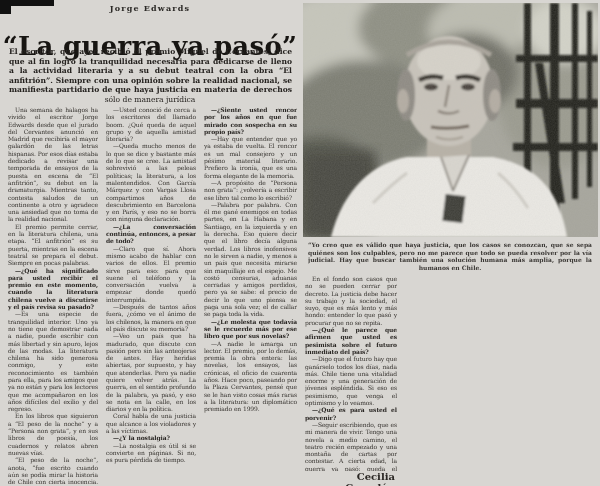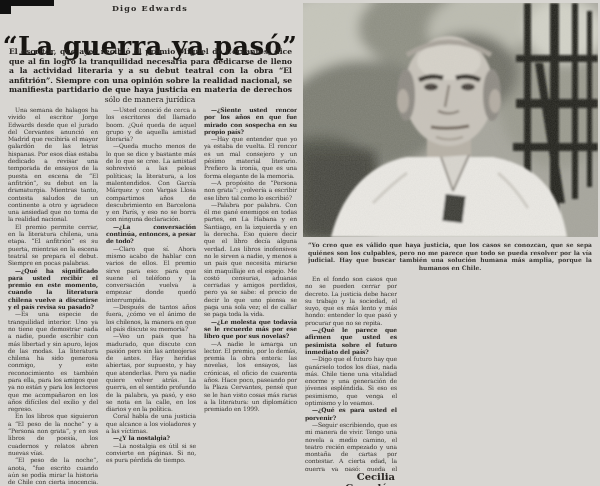--- a/index.html
+++ b/index.html
@@ -64,21 +64,21 @@
   }
 </style>
 </head>
 <body>
 
 <div class="page">
 
   <div class="corner-mark"></div>
   <div class="corner-mark2"></div>
 
-  <div class="byline scan">Digo Edwards</div>
+  <div class="byline scan">Jorge Edwards</div>
   <h1 class="headline scan">“La guerra ya pasó”</h1>
   <div class="lede scan">El escritor, que ayer recibió el premio Miguel de Cervantes, dice que al fin logró la tranquilidad necesaria para dedicarse de lleno a la actividad literaria y a su debut teatral con la obra “El anfitrión”. Siempre con una opinión sobre la realidad nacional, se manifiesta partidario de que haya justicia en materia de derechos humanos, aunque cree que los problemas del país no se pueden resolver</div>
   <div class="lede-tail scan">sólo de manera jurídica</div>
 
   <div class="col col-1 scan">
       <p class="">Una semana de halagos ha vivido el escritor Jorge Edwards desde que el jurado del Cervantes anunció en Madrid que recibiría el mayor galardón de las letras hispanas. Por esos días estaba dedicado a revisar una temporada de ensayos de la puesta en escena de “El anfitrión”, su debut en la dramaturgia. Mientras tanto, contesta saludos de un continente a otro y agradece una ansiedad que no toma de la realidad nacional.</p>
       <p class="">El premio permite cerrar, en la literatura chilena, una etapa. “El anfitrión” es su puerta, mientras en la escena teatral se prepara el debut. Siempre en pocas palabras.</p>
       <p class="q">—¿Qué ha significado para usted recibir el premio en este momento, cuando la literatura chilena vuelve a discutirse y el país revisa su pasado?</p>
       <p class="">—Es una especie de tranquilidad interior. Uno ya no tiene que demostrar nada a nadie, puede escribir con más libertad y sin apuro, lejos de las modas. La literatura chilena ha sido generosa conmigo, y este reconocimiento es también para ella, para los amigos que ya no están y para los lectores que me acompañaron en los años difíciles del exilio y del regreso.</p>
       <p class="">En los libros que siguieron a “El peso de la noche” y a “Persona non grata”, y en sus libros de poesía, los cuadernos y relatos abren nuevas vías.</p>

